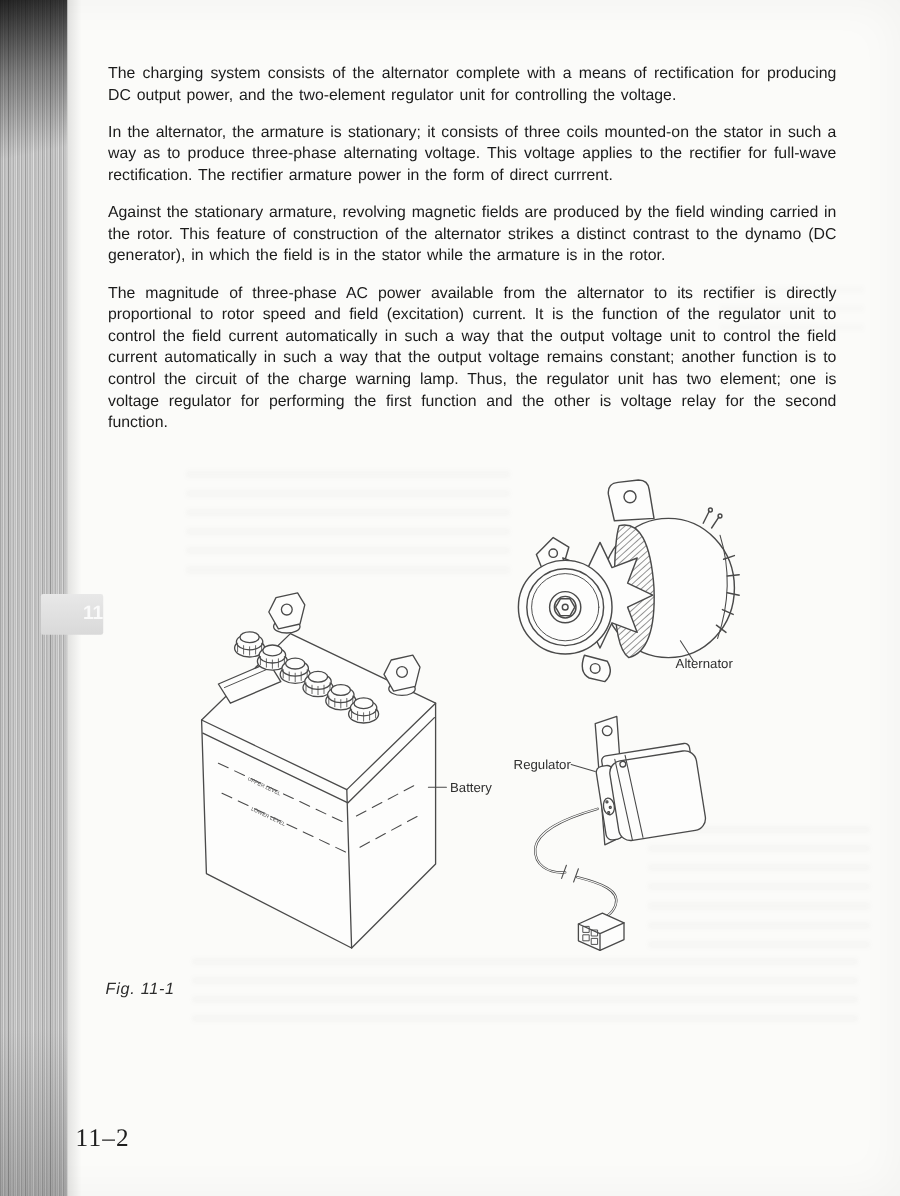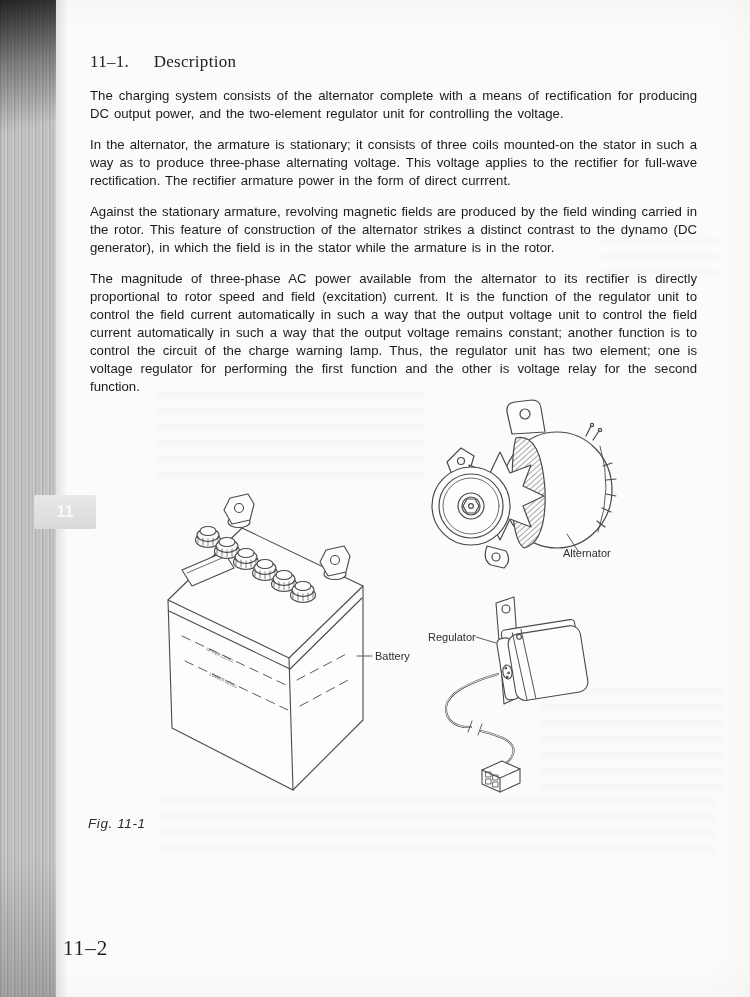--- a/index.html
+++ b/index.html
@@ -23,23 +23,23 @@
   .binding::after{ 
     content:""; position:absolute; left:0; bottom:0; width:100%; height:140px;
     background:linear-gradient(0deg, rgba(70,70,70,0.28), rgba(70,70,70,0));
   }
   .binding-fade{
     position:absolute; left:56px; top:0; bottom:0; width:12px;
     background:linear-gradient(90deg, rgba(0,0,0,0.10), rgba(0,0,0,0));
   }
   
   .thumb-tab{
-    position:absolute; left:34px; top:495px; width:62px; height:34px;
+    position:absolute; left:34px; top:495px; width:52px; height:34px;
     background:linear-gradient(180deg,#e8e8e8,#d9d9d9);
-    display:flex; align-items:center; justify-content:center;
+    display:flex; align-items:center; justify-content:flex-end;
     color:#fafafa; font-weight:bold; font-size:16px;
     filter:blur(0.4px); border-radius:2px;
   }
   
   .text-col{ position:absolute; left:90px; top:52px; width:623px; }
   .heading{
     font-family:"Liberation Serif", serif; font-weight:normal;
     font-size:17px; color:#222; margin:0 0 15px 0; letter-spacing:0.3px;
   }
   .heading .h-num{ margin-right:20px; }
@@ -79,24 +79,20 @@
 
 <div class="page">
 
   <div class="binding"></div>
   <div class="binding-fade"></div>
   <div class="thumb-tab">
     <span>11</span>
   </div>
 
   <div class="text-col">
-    <h1 class="heading">
-      <span class="h-num">11–1.</span>
-      <span>Description</span>
-    </h1>
     <p class="para">The charging system consists of the alternator complete with a means of rectification for producing DC output power, and the two-element regulator unit for controlling the voltage.</p>
     <p class="para">In the alternator, the armature is stationary; it consists of three coils mounted-on the stator in such a way as to produce three-phase alternating voltage. This voltage applies to the rectifier for full-wave rectification. The rectifier armature power in the form of direct currrent.</p>
     <p class="para">Against the stationary armature, revolving magnetic fields are produced by the field winding carried in the rotor. This feature of construction of the alternator strikes a distinct contrast to the dynamo (DC generator), in which the field is in the stator while the armature is in the rotor.</p>
     <p class="para">The magnitude of three-phase AC power available from the alternator to its rectifier is directly proportional to rotor speed and field (excitation) current. It is the function of the regulator unit to control the field current automatically in such a way that the output voltage unit to control the field current automatically in such a way that the output voltage remains constant; another function is to control the circuit of the charge warning lamp. Thus, the regulator unit has two element; one is voltage regulator for performing the first function and the other is voltage relay for the second function.</p>
   </div>
 
   <div class="ghost ghost1"></div>
   <div class="ghost ghost2"></div>
   <div class="ghost ghost3"></div>
   <div class="ghost ghost4"></div>

